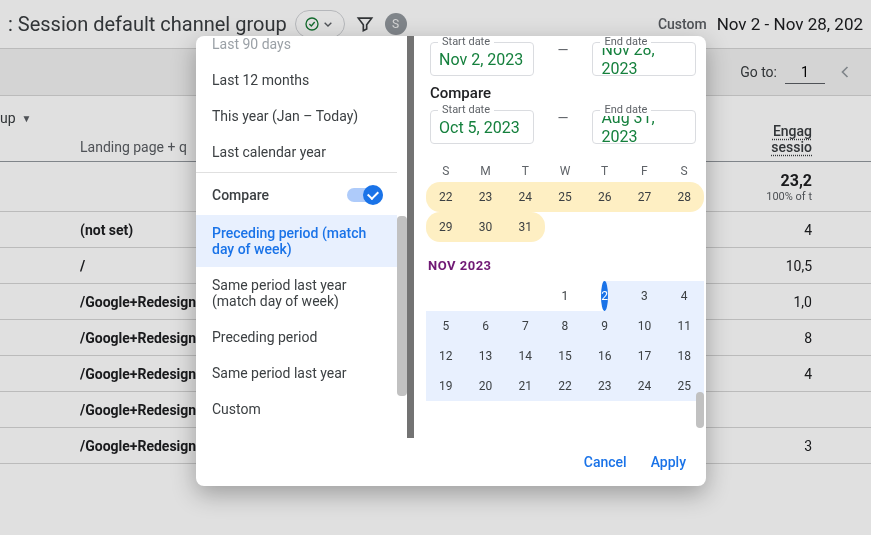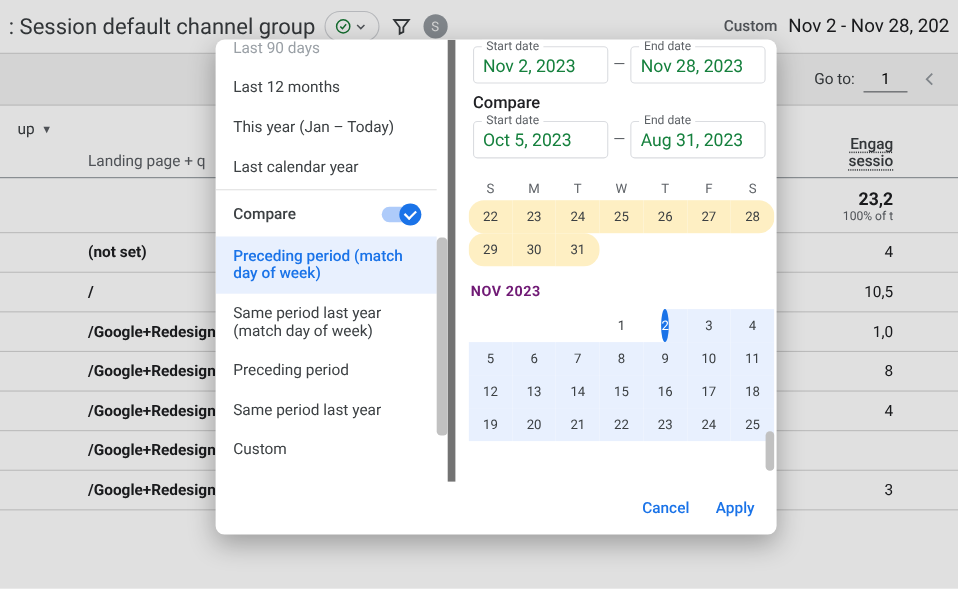--- a/index.html
+++ b/index.html
@@ -19,21 +19,21 @@
   .custom-range { margin-left: auto; font-size: 14px; color: #5f6368; display: flex; align-items: center; gap: 10px; }
   .custom-range .lbl { font-weight: 500; }
   .custom-range .val { color: #202124; font-size: 17px; }
 
   .toolbar2 { display: flex; align-items: center; height: 48px; padding: 0 12px; border-top: 1px solid #e0e0e0; border-bottom: 1px solid #e0e0e0; background: #fff; }
   .toolbar2 .spacer { flex: 1; }
   .toolbar2 .goto { display: flex; align-items: center; gap: 8px; color: #3c4043; }
   .toolbar2 .goto input { width: 40px; height: 24px; border: none; border-bottom: 1px solid #5f6368; text-align: center; font-size: 14px; background: transparent; }
   .toolbar2 .chev { width: 28px; height: 28px; display: inline-flex; align-items: center; justify-content: center; color: #9aa0a6; margin-left: 6px; }
 
-  .dimcol { position: absolute; left: 0; top: 100px; padding: 10px 8px 10px 16px; color: #3c4043; font-size: 14px; display: flex; align-items: center; gap: 6px; }
+  .dimcol { position: absolute; left: 0; top: 100px; padding: 10px 8px 10px 0; color: #3c4043; font-size: 14px; display: flex; align-items: center; gap: 6px; }
   .dimcol .caret { font-size: 10px; color: #5f6368; }
 
   
   .tbl { position: absolute; left: 0; right: 0; top: 100px; }
   .tbl-head { display: flex; height: 62px; align-items: flex-end; padding-bottom: 6px; border-bottom: 1px solid #9aa0a6; }
   .col-dim { width: 590px; padding-left: 80px; color: #5f6368; }
   .col-num { width: 120px; text-align: right; padding-right: 18px; }
   .col-num .h { color: #3c4043; font-weight: 500; }
   .col-num .h.u { text-decoration: underline dotted; text-underline-offset: 3px; }
   .col-num .arrow { margin-right: 4px; }
@@ -54,21 +54,21 @@
   .opt.half { padding-top: 0; color: #9aa0a6; }
   .divider { height: 1px; background: #e0e0e0; margin: 2px 0; }
   .compare-row { display: flex; align-items: center; padding: 10px 14px 10px 16px; color: #3c4043; font-weight: 500; }
   .switch { margin-left: auto; width: 36px; height: 20px; position: relative; }
   .switch .track { position: absolute; top: 3px; left: 0; right: 0; height: 14px; border-radius: 8px; background: #aecbfa; }
   .switch .knob { position: absolute; right: 0; top: 0; width: 20px; height: 20px; border-radius: 50%; background: #1a73e8; display: flex; align-items: center; justify-content: center; }
   .switch .knob::after { content: ""; width: 8px; height: 5px; border-left: 2px solid #fff; border-bottom: 2px solid #fff; transform: rotate(-45deg) translate(1px,-1px); }
   .opt.selected { background: #e8f0fe; color: #1a73e8; font-weight: 500; }
 
   .right-pane { flex: 1; padding: 6px 10px 0 16px; position: relative; overflow: hidden; }
-  .date-inputs { display: flex; align-items: center; gap: 5px; margin-bottom: 8px; }
+  .date-inputs { display: flex; gap: 24px; margin-bottom: 8px; }
   .date-field { flex: 1; position: relative; }
   .date-field .flabel { position: absolute; top: -7px; left: 8px; background: #fff; padding: 0 4px; font-size: 11px; color: #5f6368; }
   .date-field .fbox { border: 1px solid #dadce0; border-radius: 4px; height: 34px; display: flex; align-items: center; padding: 0 8px; font-size: 16px; color: #15803d; }
   .dash { color: #5f6368; }
   .compare-label { font-size: 15px; font-weight: 500; margin: 2px 0 8px; }
 
   .cal-scroll { position: absolute; left: 12px; right: 2px; top: 128px; bottom: 0; overflow: hidden; }
   .cal-scroll-track { position: absolute; right: 0; top: 228px; width: 8px; height: 36px; background: #c1c1c1; border-radius: 4px; }
 
   .dow { display: grid; grid-template-columns: repeat(7, 1fr); text-align: center; color: #5f6368; font-size: 12px; margin-bottom: 4px; }

